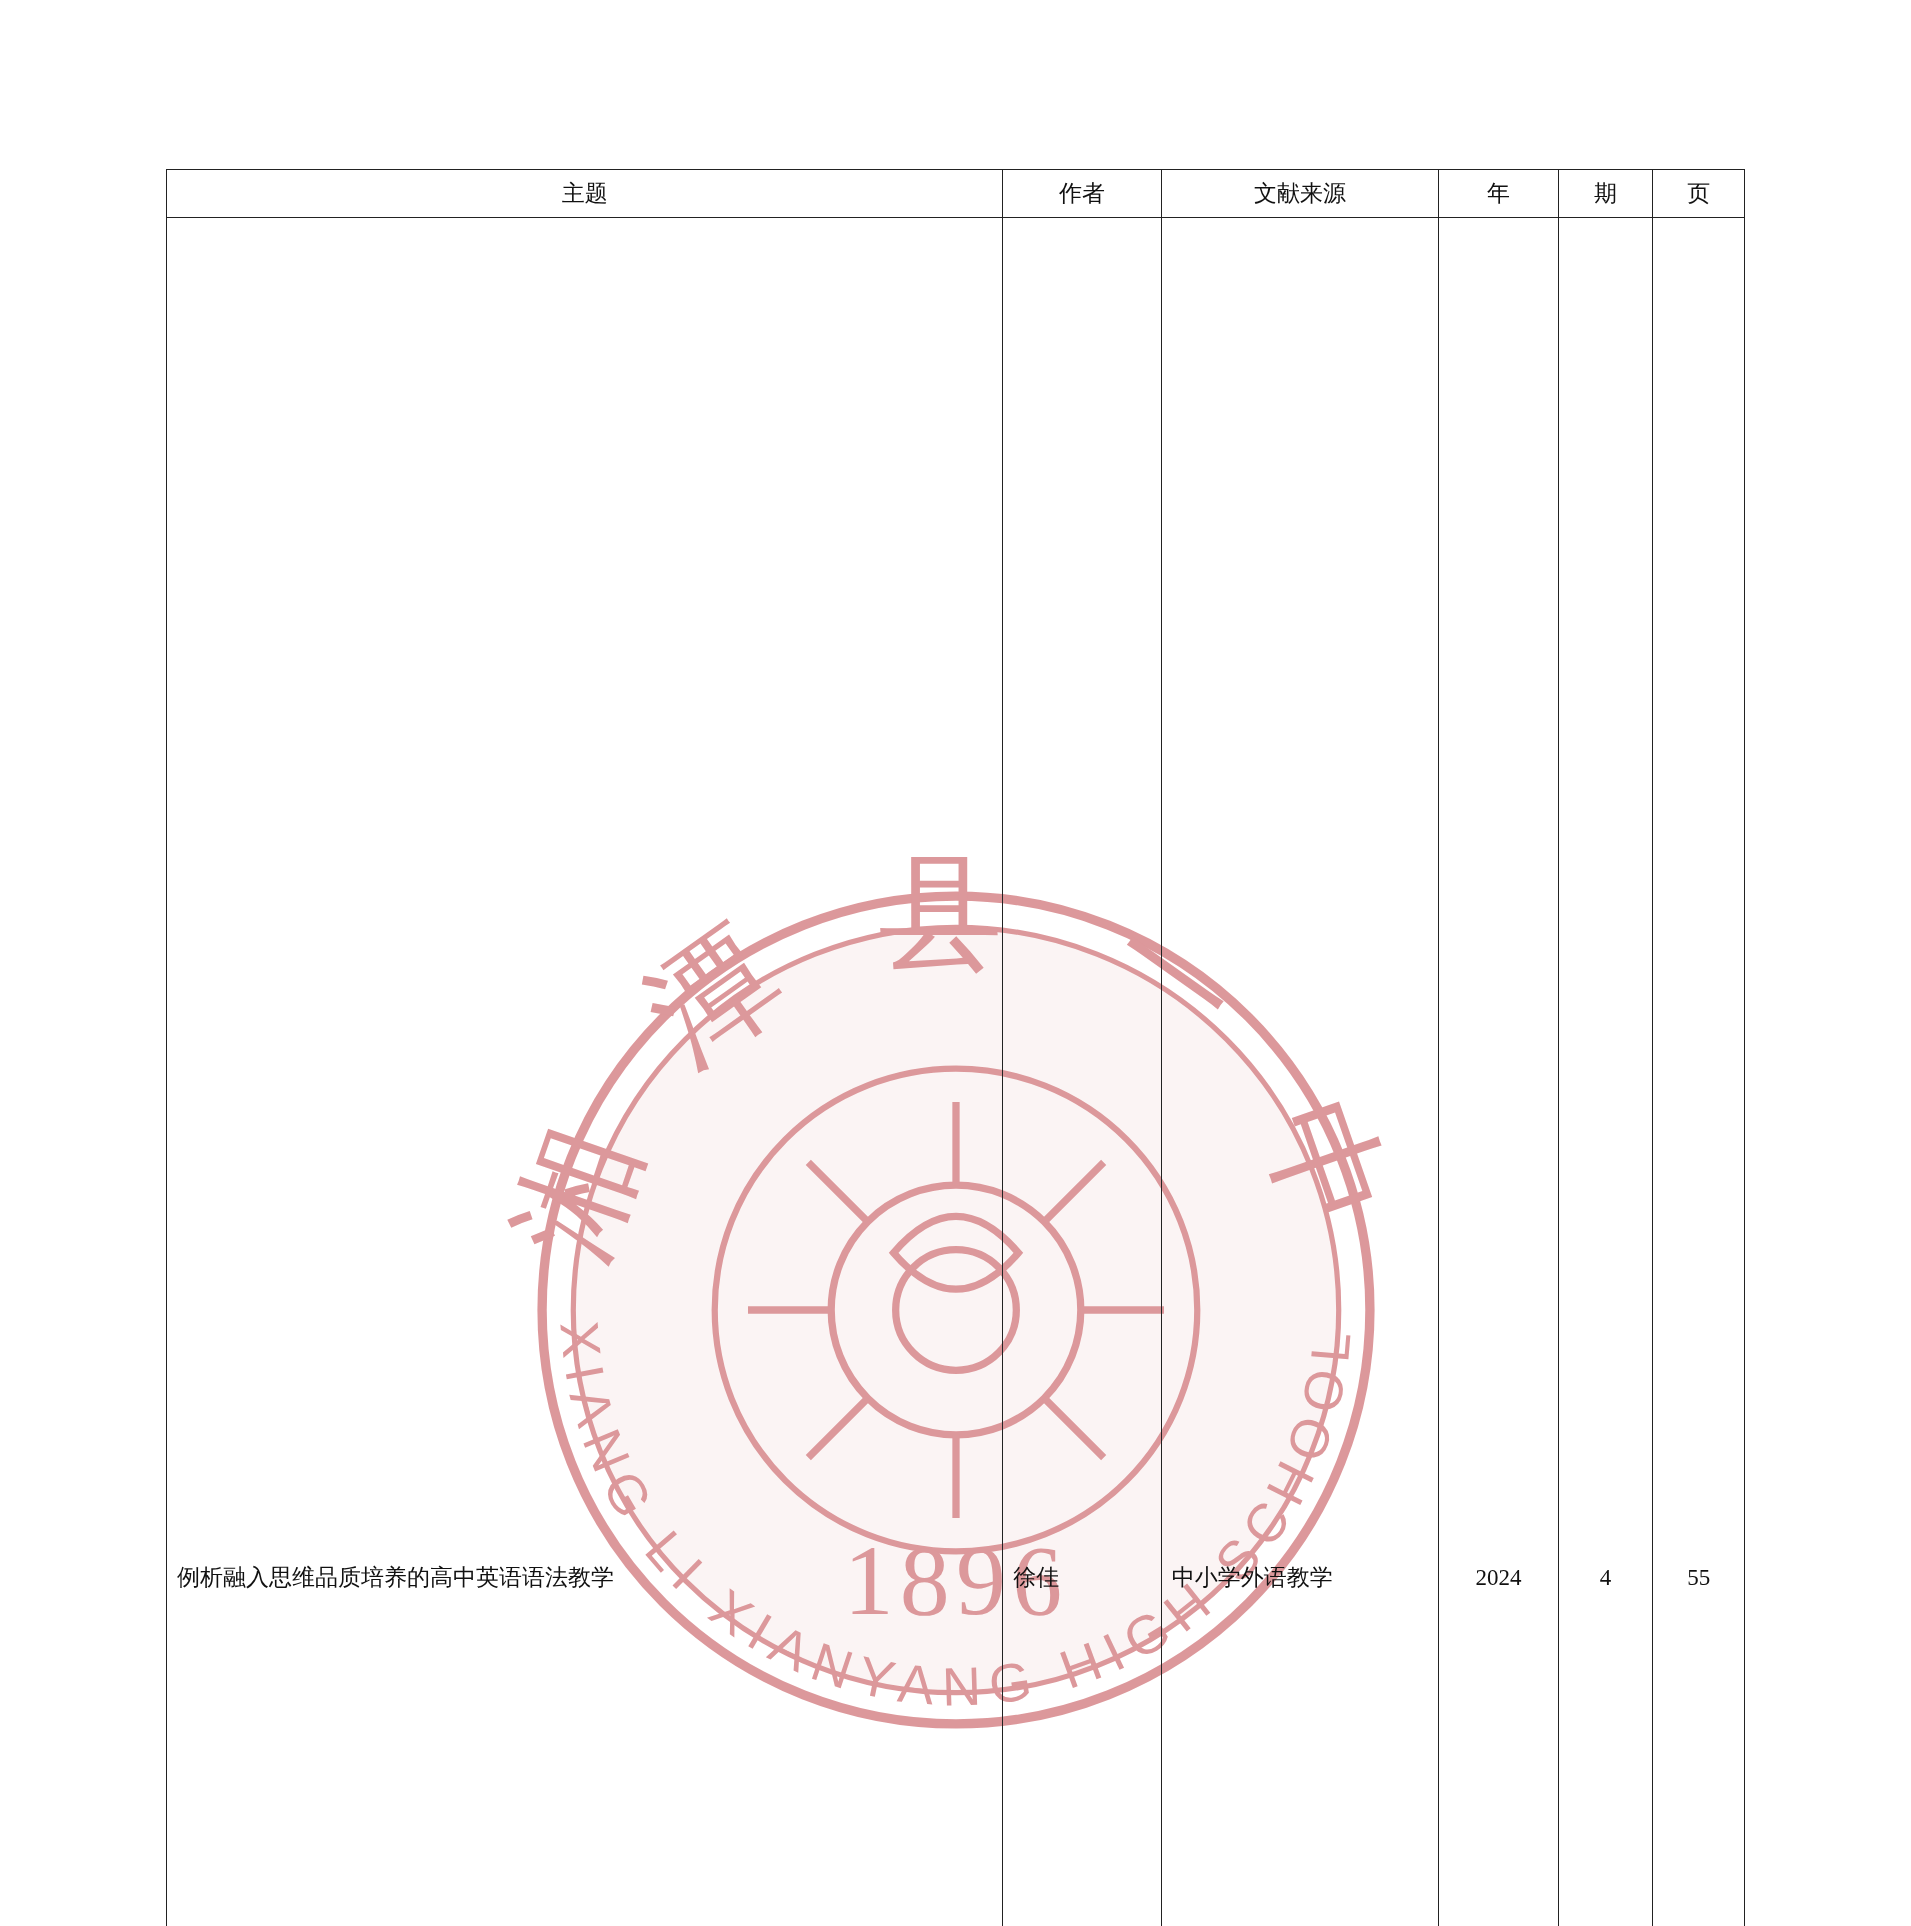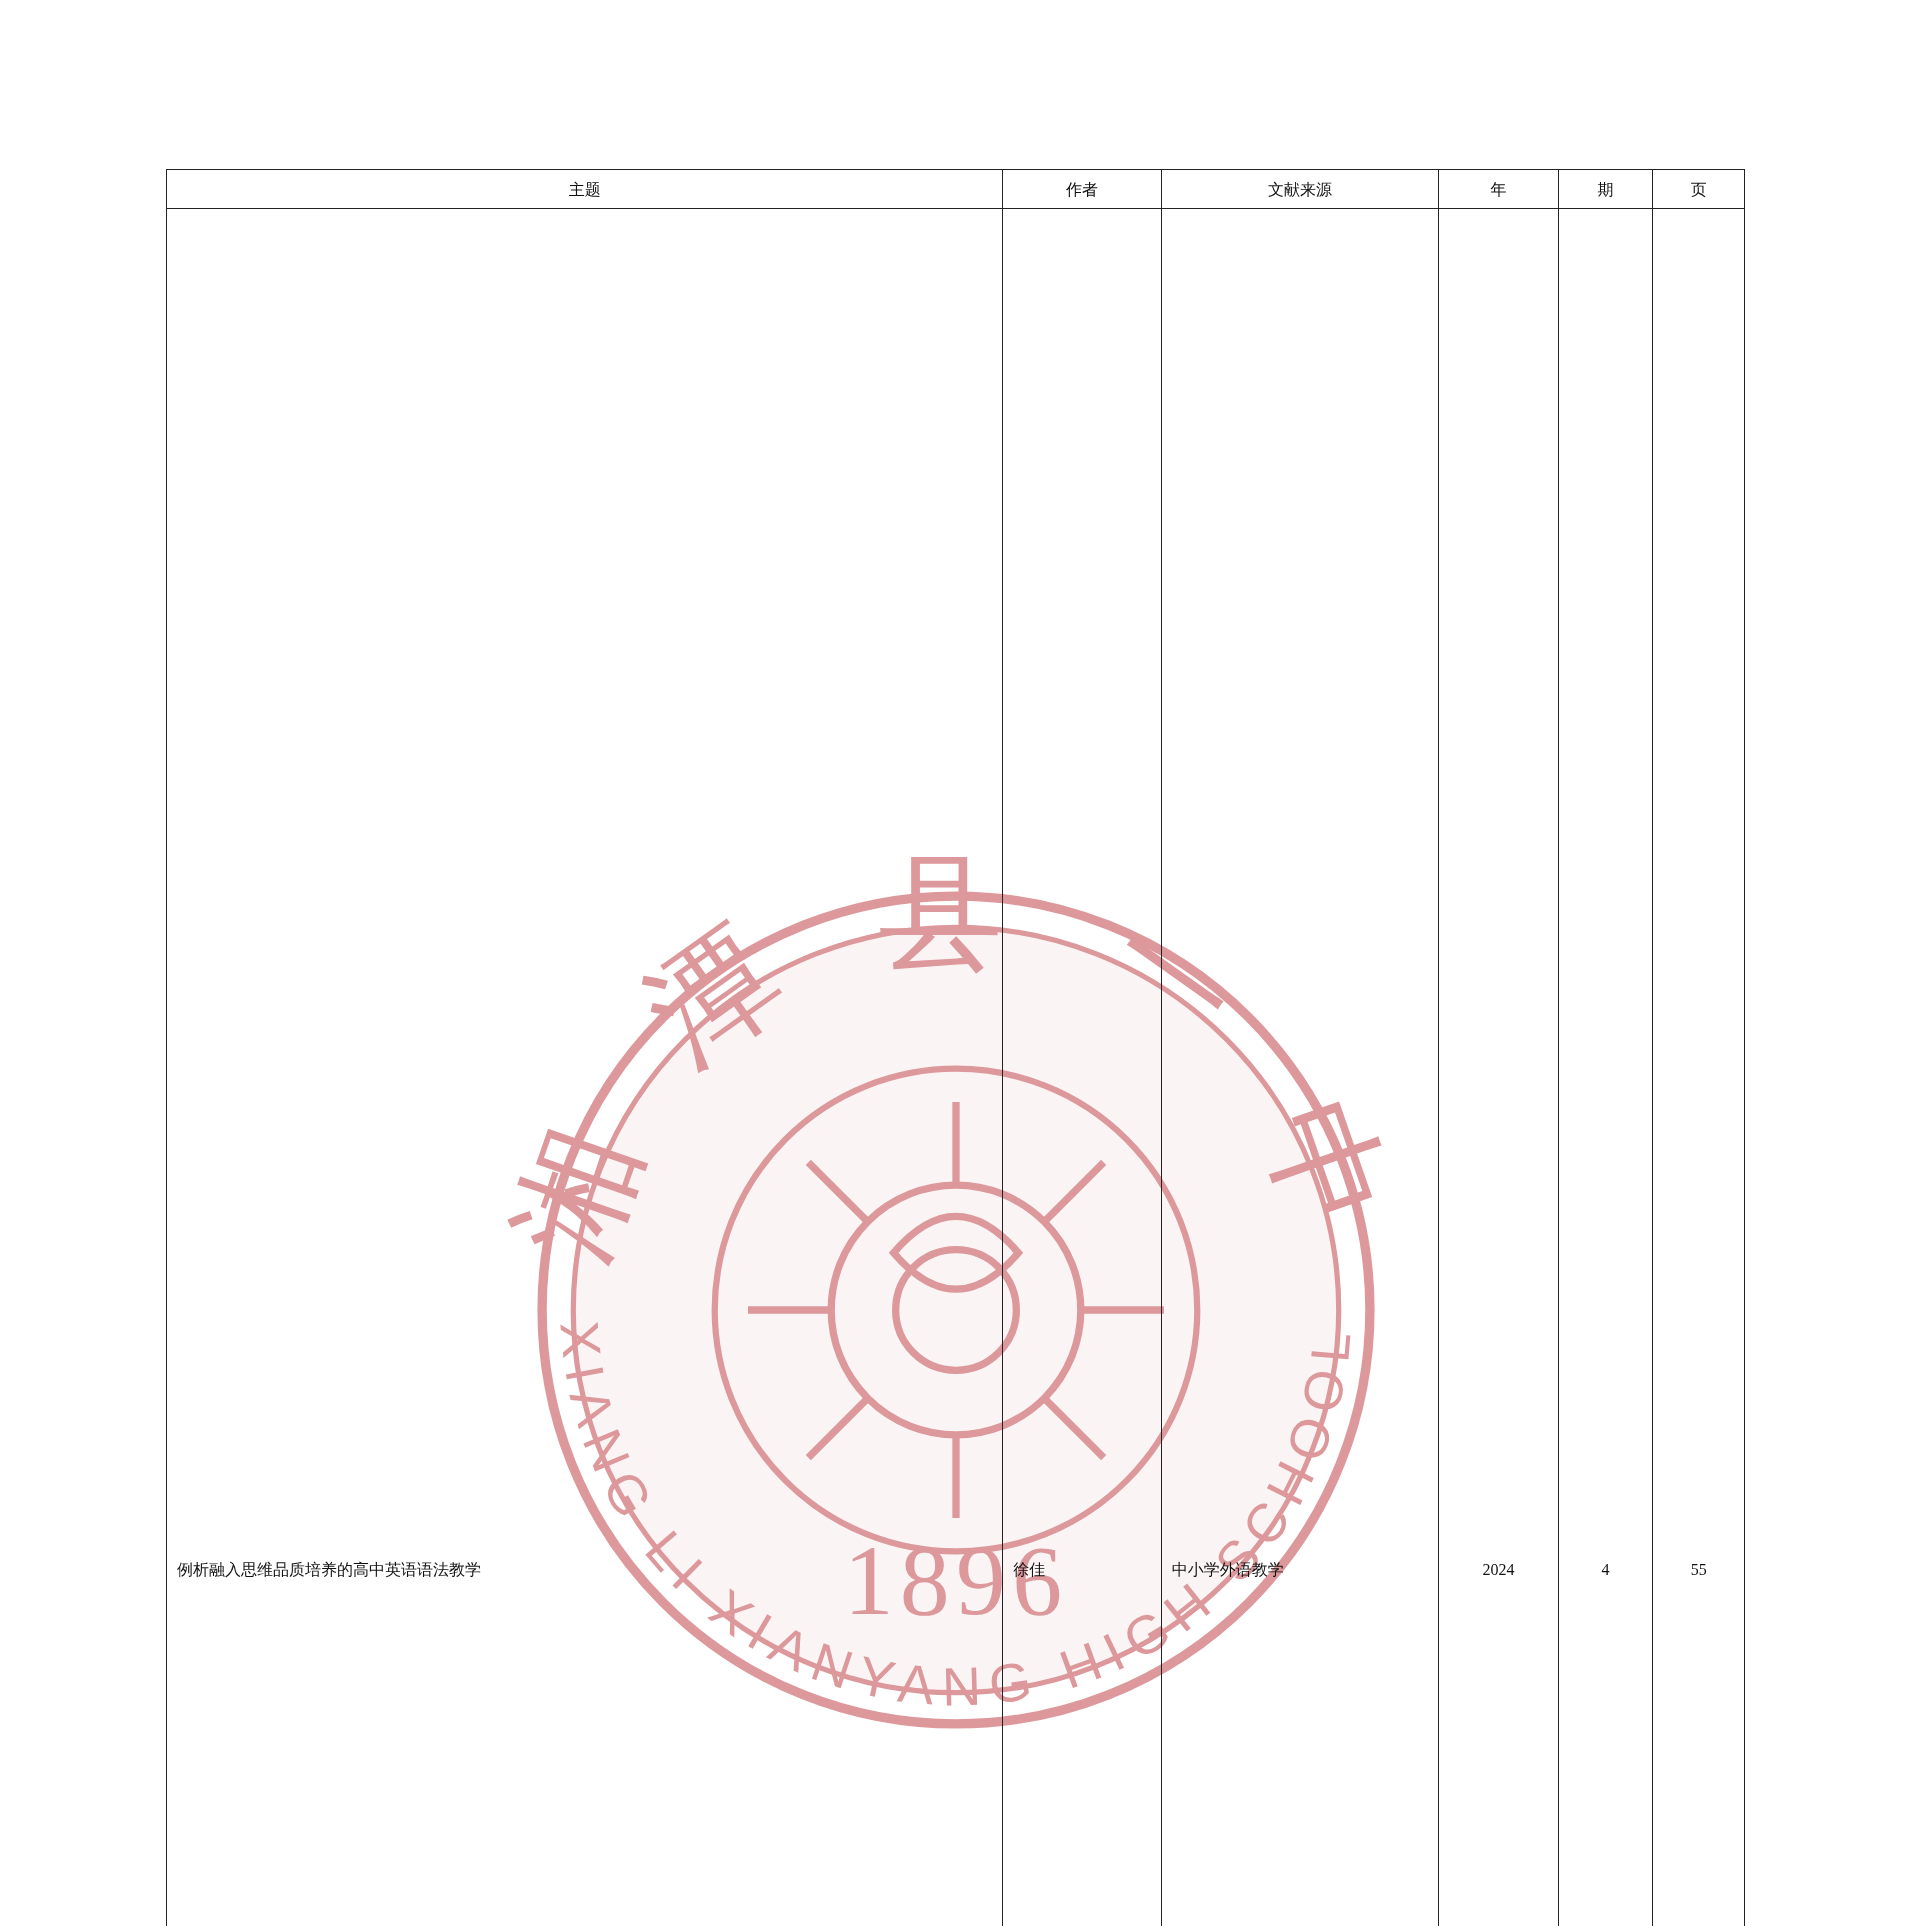--- a/index.html
+++ b/index.html
@@ -41,21 +41,21 @@
     z-index: 3;
   }
   table.doc-table {
     border-collapse: collapse;
     width: 100%;
     table-layout: fixed;
   }
   table.doc-table td, table.doc-table th {
     border: 1.5px solid #222222;
     padding: 8.5px 10px;
-    font-size: 16px;
+    font-size: 23px;
     line-height: 1.32;
     vertical-align: middle;
     background: transparent;
   }
   thead th {
     font-weight: normal;
     text-align: center;
     padding: 14px 10px;
   }
   col.c-topic    { width: 813px; }

